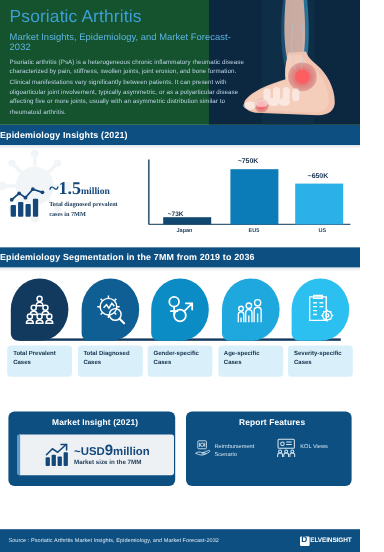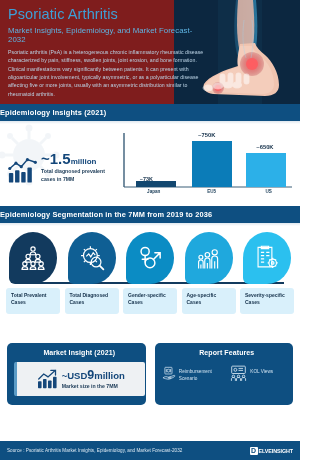--- a/index.html
+++ b/index.html
@@ -9,21 +9,21 @@
     background:#ffffff;
     width:300px; height:460px;
     position:relative;
     overflow:hidden;
   }
 
   
   .hero {
     position:relative;
     height:104px;
-    background:#7f1d1d;
+    background:#14532d;
     overflow:hidden;
   }
   .hero-art {
     position:absolute; right:-4px; top:0; width:130px; height:104px;
   }
   .hero-text { position:relative; padding:6px 8px 0 8px; width:212px; z-index:3; }
   .hero-title {
     font-size:14.5px; font-weight:400; color:#3e9fd6; letter-spacing:.1px;
     line-height:1.15;
   }
@@ -48,21 +48,21 @@
   .bar-shadow { height:3px; background:linear-gradient(180deg,#dfe7ee,#ffffff); }
 
   
   .epi {
     position:relative; height:82px; background:#ffffff; display:flex;
     align-items:center;
   }
   .epi-watermark { position:absolute; left:-6px; top:-4px; opacity:.12; }
   .epi-left {
     width:118px; padding-left:8px; position:relative; z-index:2;
-    display:flex; align-items:flex-end; gap:3px;
+    display:flex; align-items:center; gap:3px;font-family:Liberation Serif, serif;
   }
   .epi-icon { width:30px; flex:none; margin-top:6px; }
   .epi-kpi { padding-top:5px; }
   .epi-kpi-value {
     color:#14477a; font-size:15px; font-weight:bold; line-height:1;
     white-space:nowrap;
   }
   .epi-kpi-value .unit { font-size:8px; font-weight:bold; }
   .epi-kpi-label {
     color:#1b3a56; font-size:5.2px; line-height:1.45; margin-top:2px;

